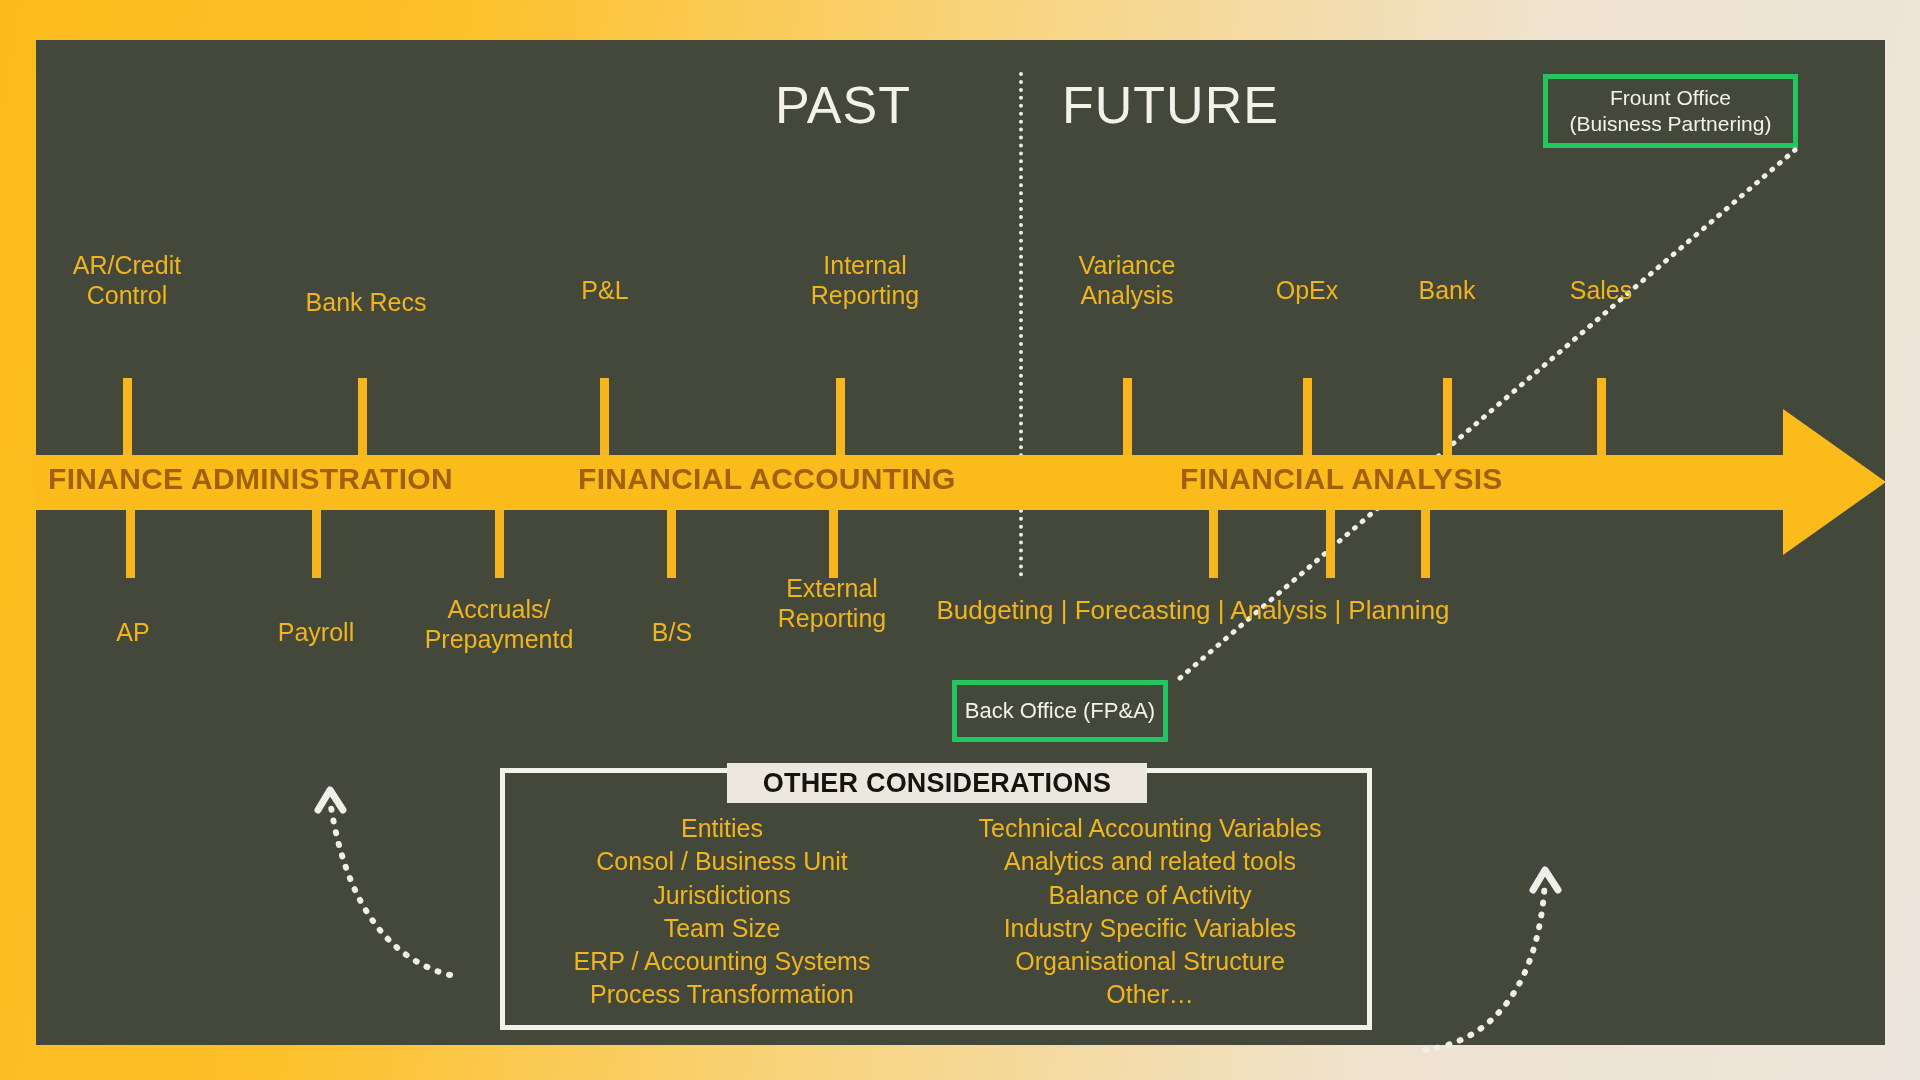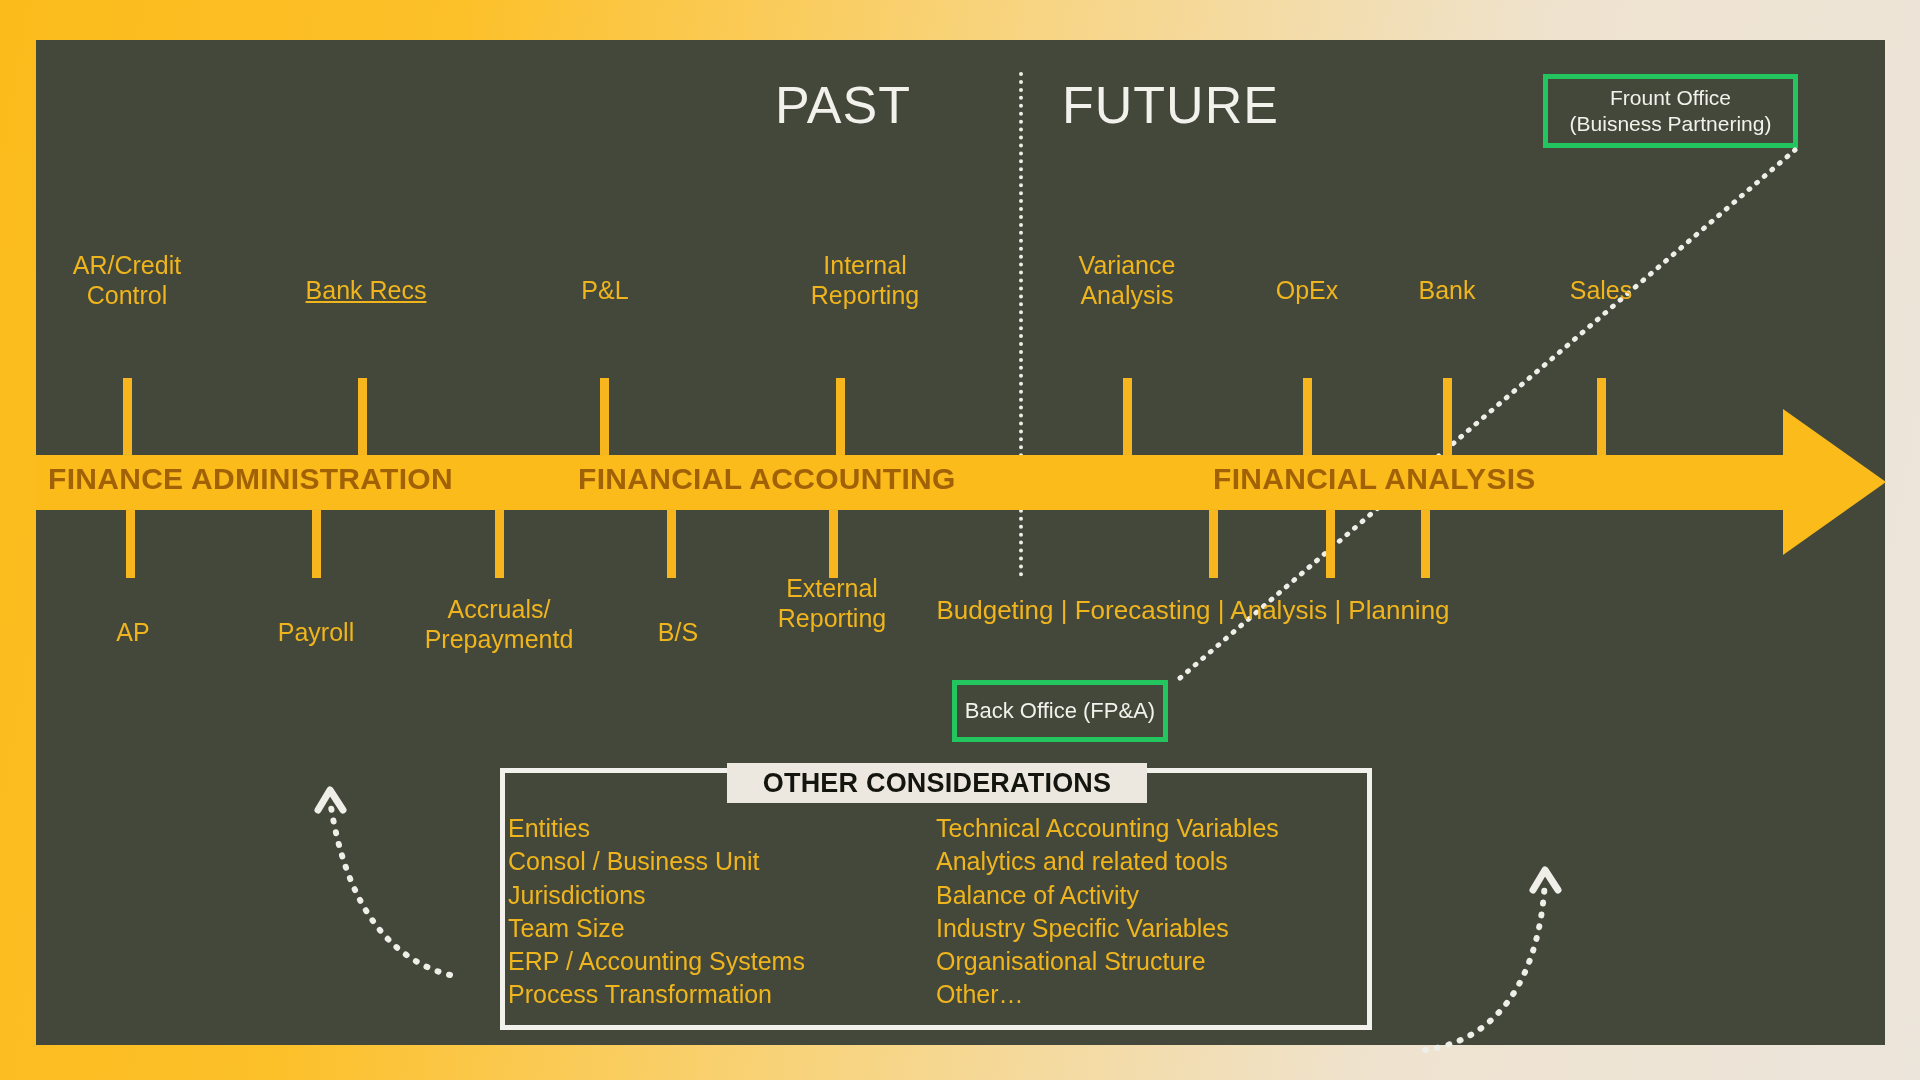--- a/index.html
+++ b/index.html
@@ -53,21 +53,21 @@
     border-top:73px solid transparent;
     border-bottom:73px solid transparent;
     border-left:103px solid #fbbb1b;
   }
   .band-label{
     position:absolute;top:462px;color:#a16207;font-weight:bold;
     font-size:30px;letter-spacing:.3px;white-space:nowrap;
   }
   .band-label.s0{left:48px;}
   .band-label.s1{left:578px;}
-  .band-label.s2{left:1180px;margin-left:33px;}
+  .band-label.s2{left:1180px;}
 
   
   .milestone{
     position:absolute;color:#f0b51d;font-size:25px;line-height:1.18;
     text-align:center;white-space:pre-line;transform:translateX(-50%);
   }
   .milestone.top{bottom:auto;}
   .milestone.pipeline{font-size:26px;white-space:nowrap;}
 
   
@@ -80,21 +80,21 @@
   }
   .oc-title{
     position:absolute;left:727px;top:763px;width:420px;height:40px;
     background:#ece8e0;color:#15150f;font-weight:bold;font-size:27px;
     display:flex;align-items:center;justify-content:center;letter-spacing:.2px;
   }
   .oc-cols{
     position:absolute;left:508px;top:812px;width:856px;
     display:flex;
   }
-  .oc-col{flex:1;display:flex;flex-direction:column;}
+  .oc-col{flex:1;display:flex;flex-direction:column;align-items:center;}
   .oc-item{
     color:#f0b51d;font-size:25px;line-height:1.33;white-space:nowrap;
   }
 </style>
 </head>
 <body>
 
 <div id="stage">
 
   <div class="panel"></div>
@@ -115,21 +115,21 @@
     <line x1="1180" y1="678" x2="1795" y2="150" stroke="#efeee9" stroke-width="5" stroke-linecap="round" stroke-dasharray="1 9"></line>
     <path d="M 450 975 C 390 960 345 905 330 800" fill="none" stroke="#efeee9" stroke-width="6" stroke-linecap="round" stroke-dasharray="1 11"></path>
     <path d="M 1425 1050 C 1500 1040 1540 975 1545 880" fill="none" stroke="#efeee9" stroke-width="6" stroke-linecap="round" stroke-dasharray="1 11"></path>
     <path d="M 318 810 L 330 790 L 343 810" fill="none" stroke="#efeee9" stroke-width="7" stroke-linecap="round" stroke-linejoin="round"></path>
     <path d="M 1533 890 L 1545 870 L 1558 890" fill="none" stroke="#efeee9" stroke-width="7" stroke-linecap="round" stroke-linejoin="round"></path>
   </svg>
 
   <div id="labels-above">
       <div class="milestone top" style="left: 127px; top: 251px;">AR/Credit
 Control</div>
-      <div class="milestone top" style="left: 366px; top: 276px; text-decoration: underline;">Bank Recs</div>
+      <div class="milestone top" style="left: 366px; top: 288px;">Bank Recs</div>
       <div class="milestone top" style="left: 605px; top: 276px;">P&amp;L</div>
       <div class="milestone top" style="left: 840px; top: 251px; margin-left: 25px;">Internal
 Reporting</div>
       <div class="milestone top" style="left: 1127px; top: 251px;">Variance
 Analysis</div>
       <div class="milestone top" style="left: 1307px; top: 276px;">OpEx</div>
       <div class="milestone top" style="left: 1447px; top: 276px;">Bank</div>
       <div class="milestone top" style="left: 1601px; top: 276px;">Sales</div>
     </div>
 
@@ -158,21 +158,21 @@
       <div class="tick" style="left: 829px; top: 509px; height: 69px;"></div>
       <div class="tick" style="left: 1209px; top: 509px; height: 69px;"></div>
       <div class="tick" style="left: 1326px; top: 509px; height: 69px;"></div>
       <div class="tick" style="left: 1421px; top: 509px; height: 69px;"></div>
     </div>
   <div id="labels-below">
       <div class="milestone" style="left: 133px; top: 618px;">AP</div>
       <div class="milestone" style="left: 316px; top: 618px;">Payroll</div>
       <div class="milestone" style="left: 499px; top: 595px;">Accruals/
 Prepaymentd</div>
-      <div class="milestone" style="left: 672px; top: 618px; margin-left: 6px;">B/S</div>
+      <div class="milestone" style="left: 672px; top: 618px;">B/S</div>
       <div class="milestone" style="left: 832px; top: 574px;">External
 Reporting</div>
     </div>
 
   <div class="milestone pipeline" style="left:1193px;top:595px;">Budgeting | Forecasting | Analysis | Planning</div>
 
   <div class="oc-box"></div>
   <div class="oc-title">OTHER CONSIDERATIONS</div>
   <div class="oc-cols">
     <div class="oc-col" id="oc-left">

